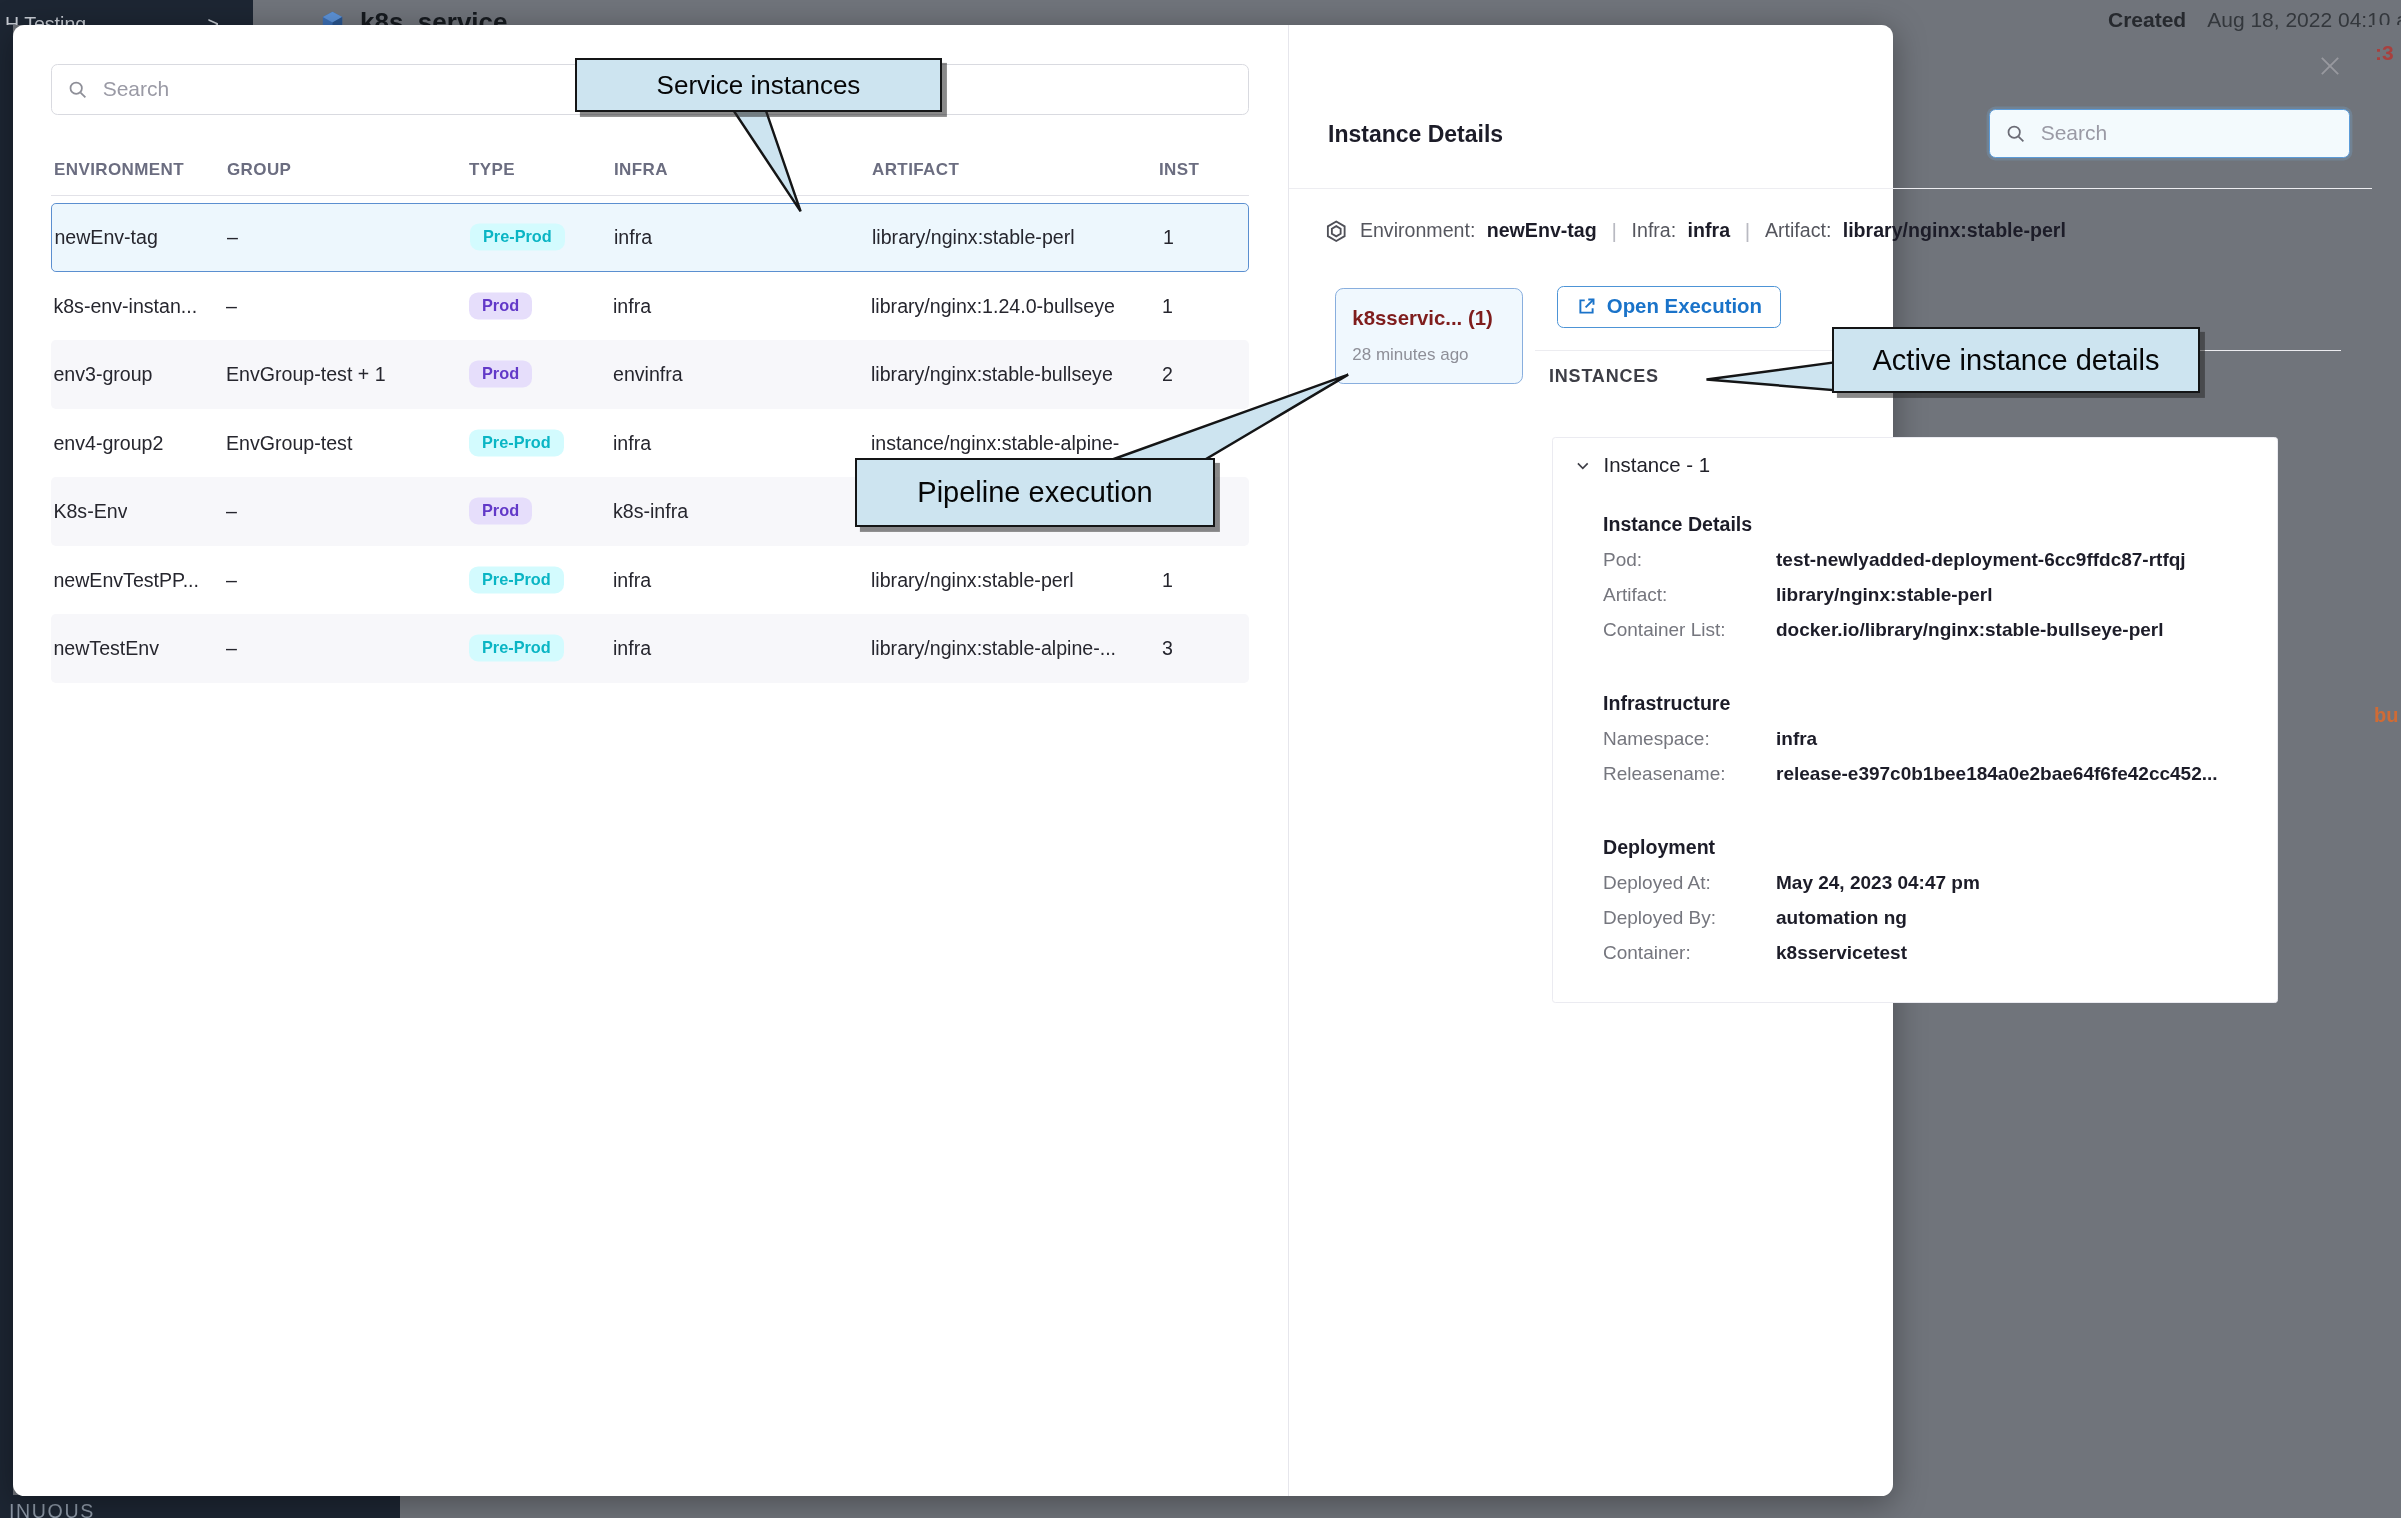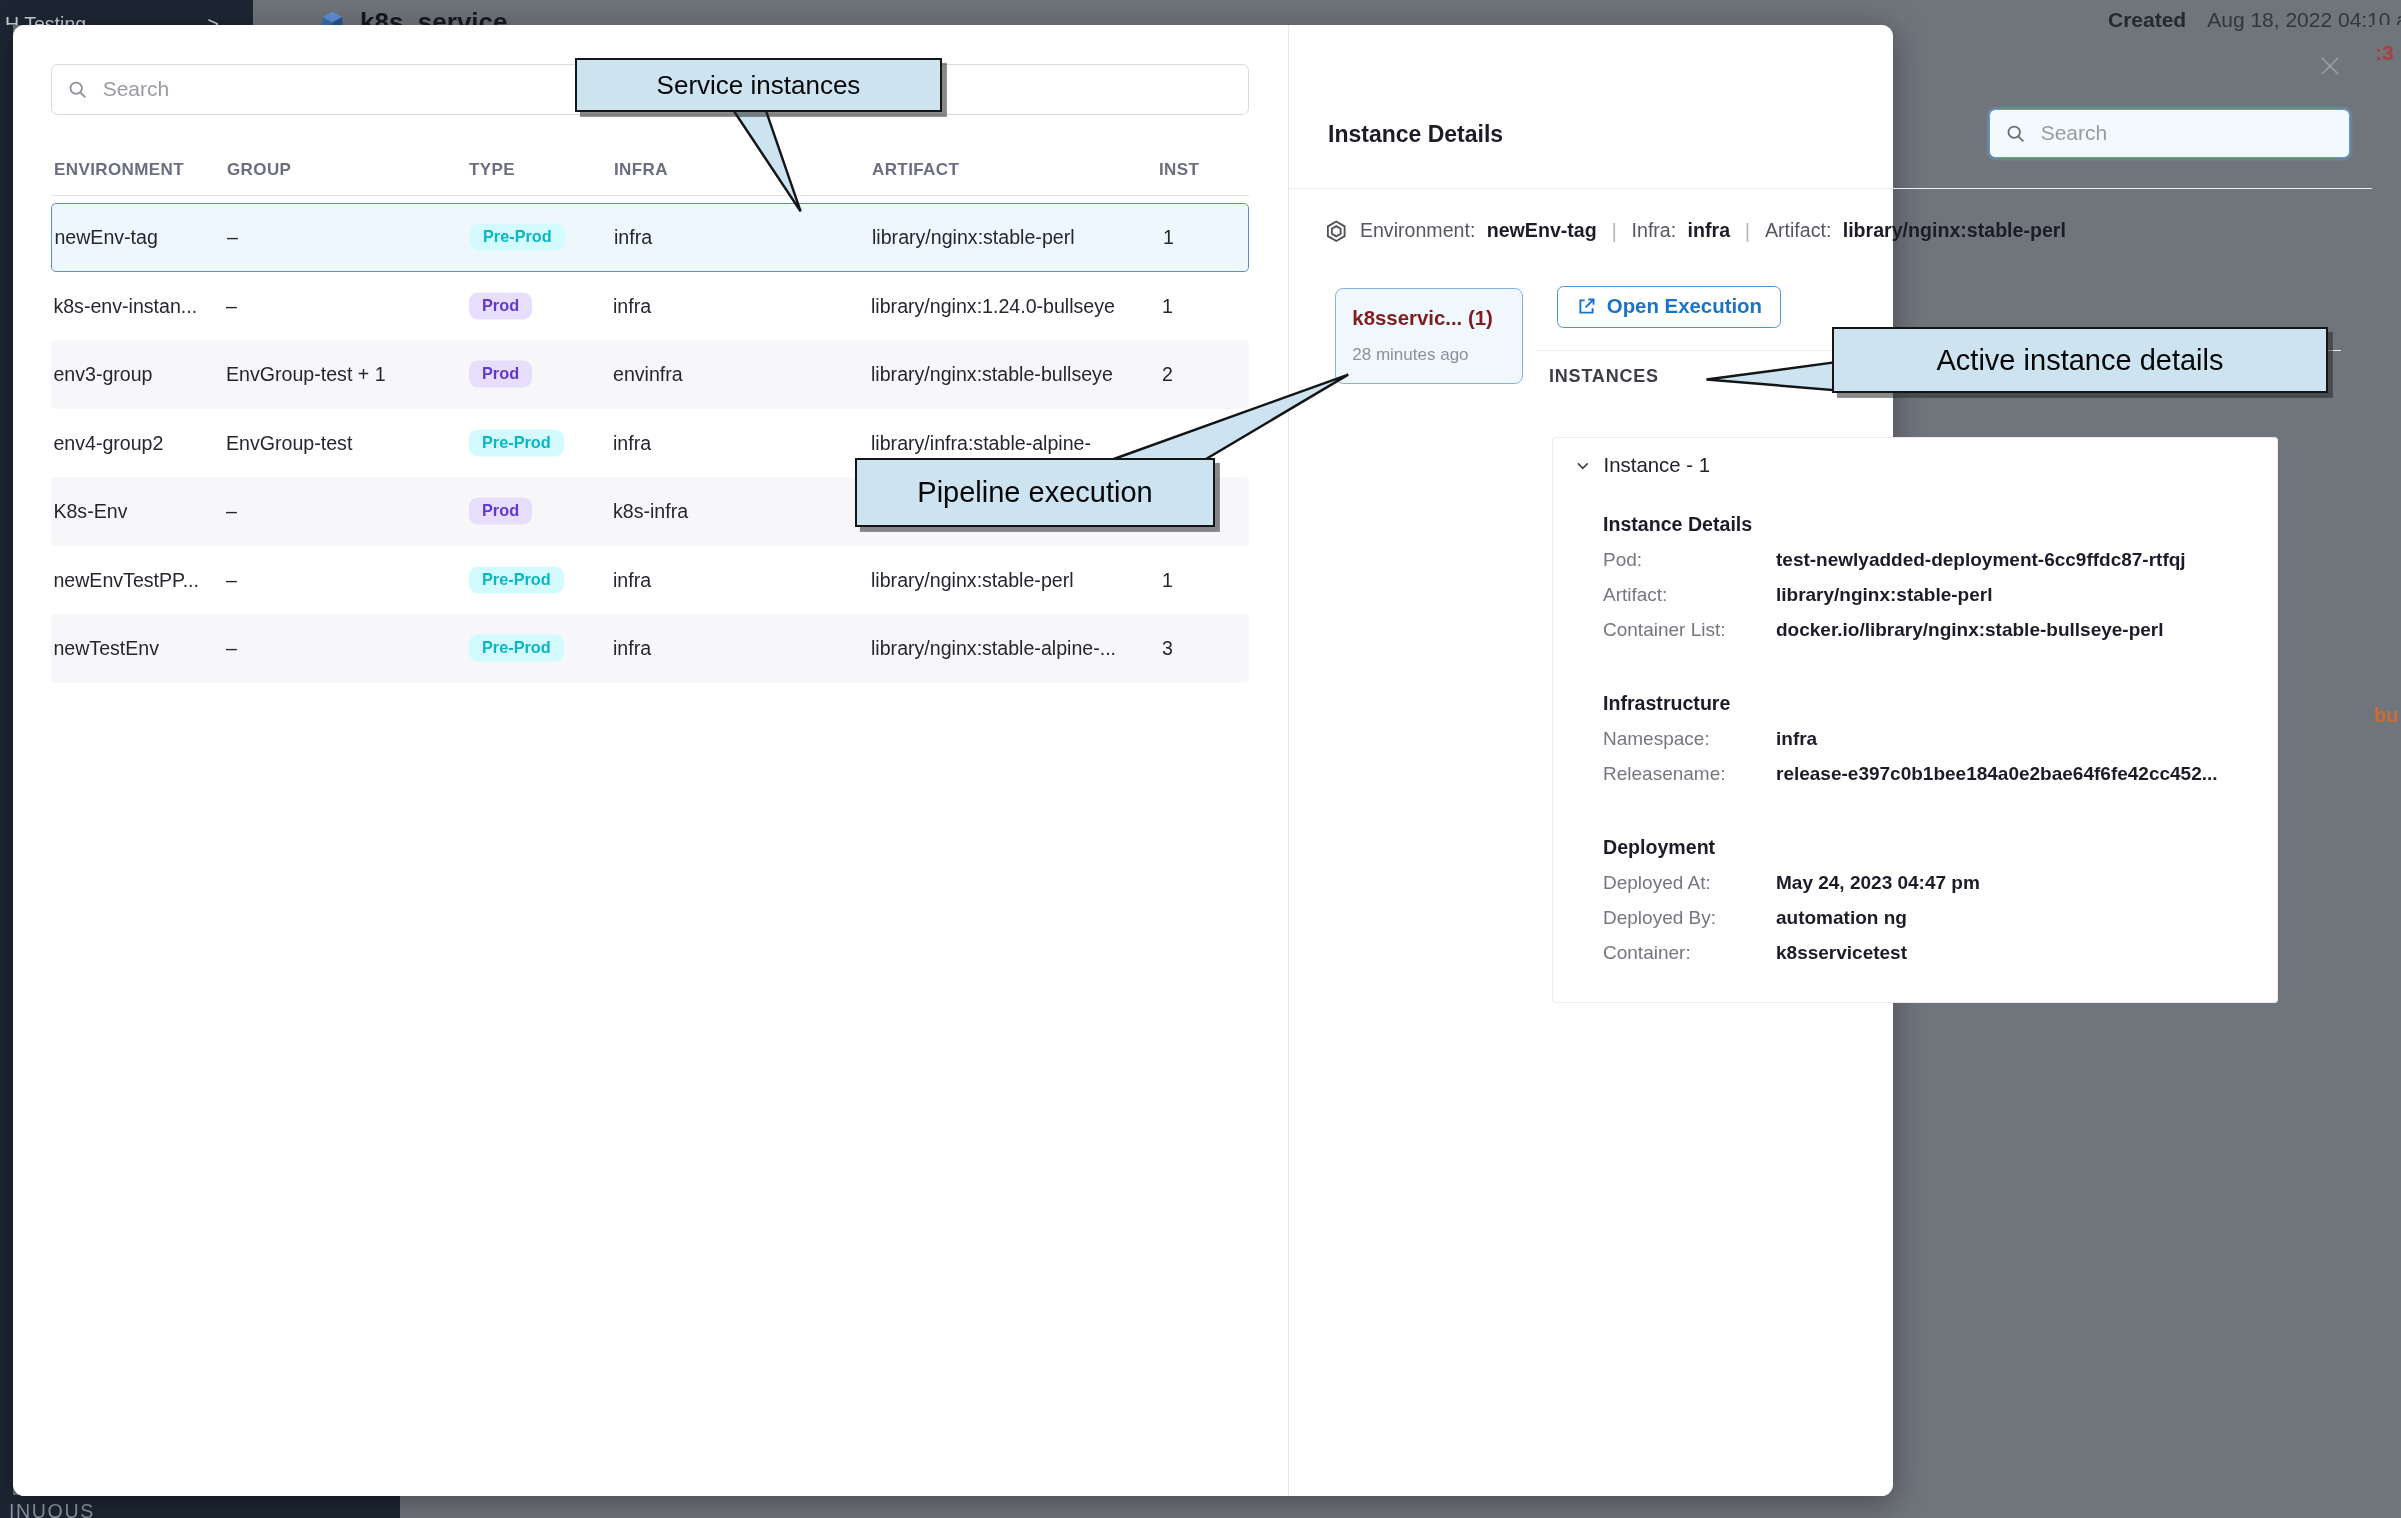--- a/index.html
+++ b/index.html
@@ -79,21 +79,21 @@
   .field{display:flex;margin:13px 0 0 50px;font-size:19px;}
   .field .flabel{width:173px;color:#75767e;flex:none;}
   .field .fvalue{color:#1c1c28;font-weight:bold;white-space:nowrap;}
   
   #tails{position:absolute;inset:0;z-index:40;pointer-events:none;}
   .callout{position:absolute;z-index:41;background:#cde4f0;border:2.4px solid #141516;
     box-shadow:4.9px 4.9px 0 rgba(40,40,40,.55);display:flex;align-items:center;justify-content:center;
     font-size:28px;color:#050607;box-sizing:border-box;white-space:nowrap;}
   #co-service{left:575px;top:58px;width:367px;height:54px;font-size:26px;}
   #co-pipeline{left:855px;top:458px;width:360px;height:69px;font-size:29px;}
-  #co-active{left:1832px;top:327px;width:496px;height:66px;font-size:29px;}
+  #co-active{left:1832px;top:327px;width:368px;height:66px;font-size:29px;}
   svg{display:block;}
 </style>
 </head>
 <body>
 
 <div id="bg">
   <div class="abs bg-navy bg-top-navy">
     <div class="inner">
       <span>H Testing</span>
       <span>&gt;</span>
@@ -169,21 +169,21 @@
         <span class="cell c-type"><span class="badge badge--prod">Prod</span></span>
         <span class="cell c-infra">envinfra</span>
         <span class="cell c-artifact">library/nginx:stable-bullseye</span>
         <span class="cell c-inst">2</span>
       </div>
       <div class="trow" style="top: 384px;">
         <span class="cell c-env">env4-group2</span>
         <span class="cell c-group">EnvGroup-test</span>
         <span class="cell c-type"><span class="badge badge--preprod">Pre-Prod</span></span>
         <span class="cell c-infra">infra</span>
-        <span class="cell c-artifact">library/infra:stable-alpine-</span>
+        <span class="cell c-artifact">instance/nginx:stable-alpine-</span>
       </div>
       <div class="trow striped" style="top: 452px;">
         <span class="cell c-env">K8s-Env</span>
         <span class="cell c-group">–</span>
         <span class="cell c-type"><span class="badge badge--prod">Prod</span></span>
         <span class="cell c-infra">k8s-infra</span>
       </div>
       <div class="trow" style="top: 521px;">
         <span class="cell c-env">newEnvTestPP...</span>
         <span class="cell c-group">–</span>

